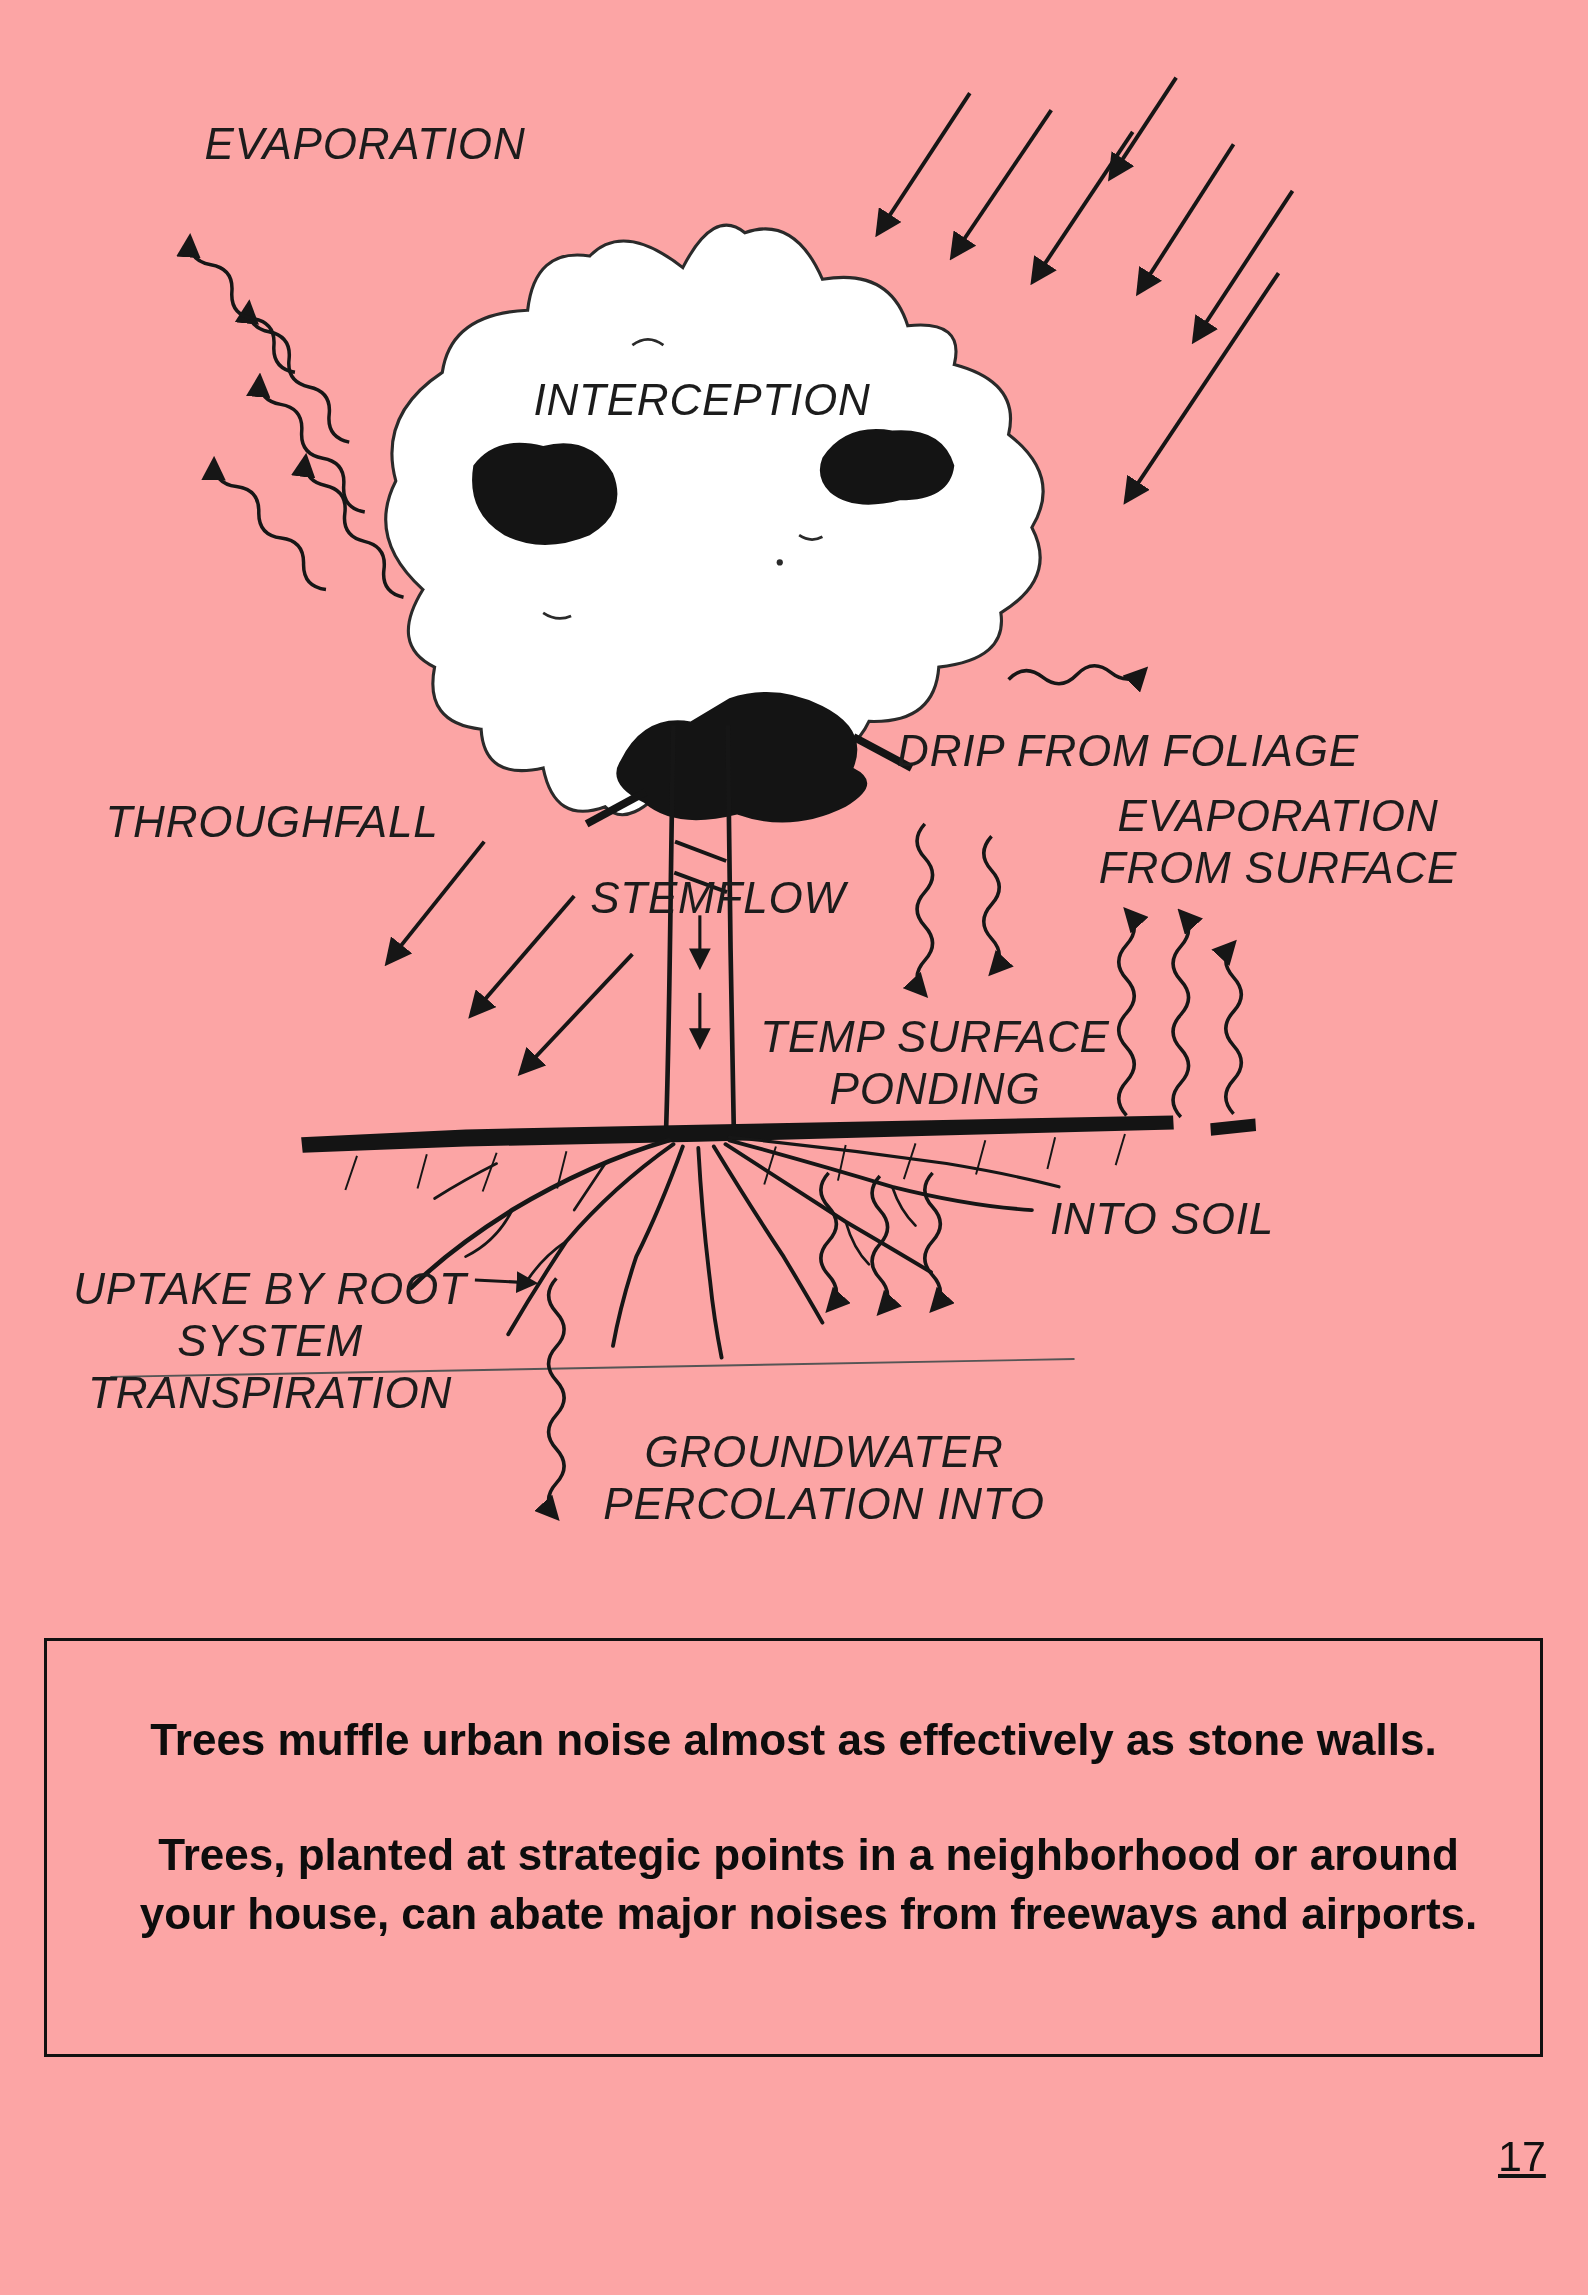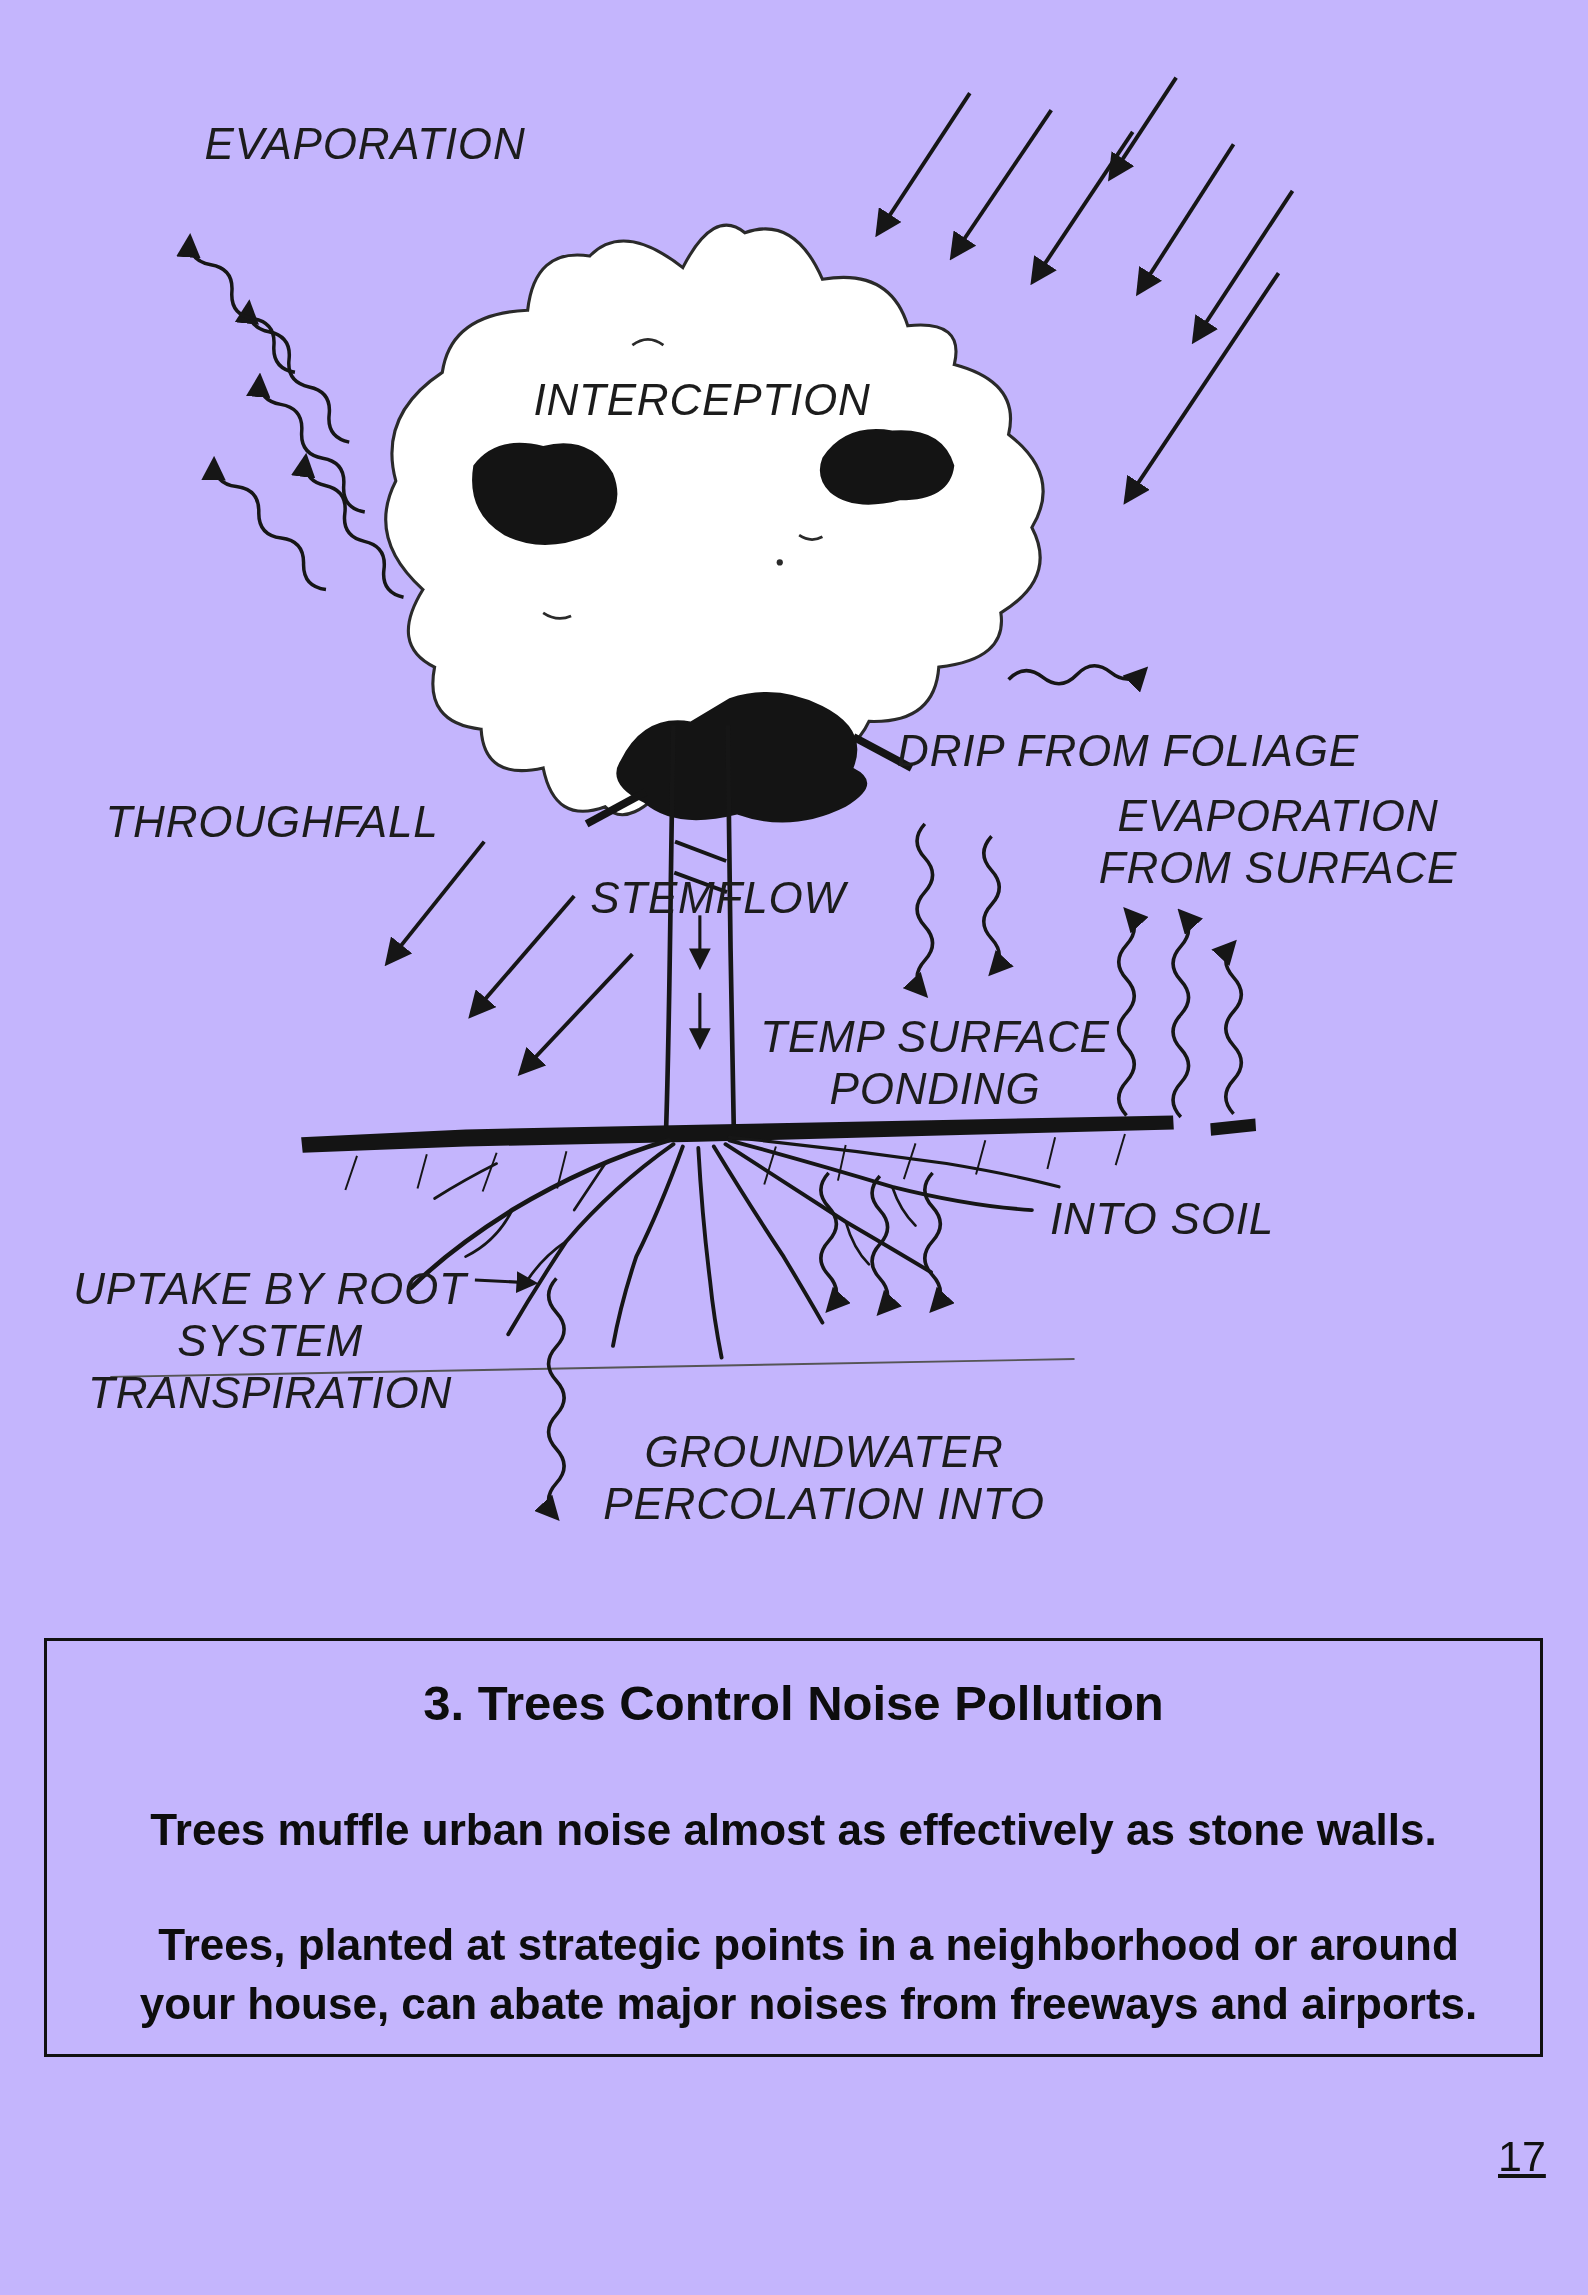--- a/index.html
+++ b/index.html
@@ -1,19 +1,19 @@
 <!DOCTYPE html>
 <html style="font-size:12.4px"><head>
 <meta charset="utf-8">
 <style>
   html,body{margin:0;padding:0;background:#888;}
   .page{
     position:relative;
     width:1589px;height:2295px;
-    background:#c4b5fd;
+    background:#fca5a5;
     overflow:hidden;
     font-family:"Liberation Sans", sans-serif;
   }
   .diagram-svg{position:absolute;left:0;top:0;}
   .dlabel{
     position:absolute;
     transform:translateX(-50%);
     font-style:italic;
     font-weight:normal;
     font-size:44px;
@@ -222,21 +222,20 @@
     <div>SYSTEM</div>
     <div>TRANSPIRATION</div>
   </div>
 
   <div class="dlabel" style="left:824px;top:1426px">
     <div>GROUNDWATER</div>
     <div>PERCOLATION INTO</div>
   </div>
 
   <div class="noise-box">
-    <div class="noise-title">3. Trees Control Noise Pollution</div>
     <div class="noise-p1">
       <div>Trees muffle urban noise almost as effectively as stone walls.</div>
     </div>
     <div class="noise-p2">
       <div>Trees, planted at strategic points in a neighborhood or around</div>
       <div>your house, can abate major noises from freeways and airports.</div>
     </div>
   </div>
 
   <div class="page-number">17</div>

